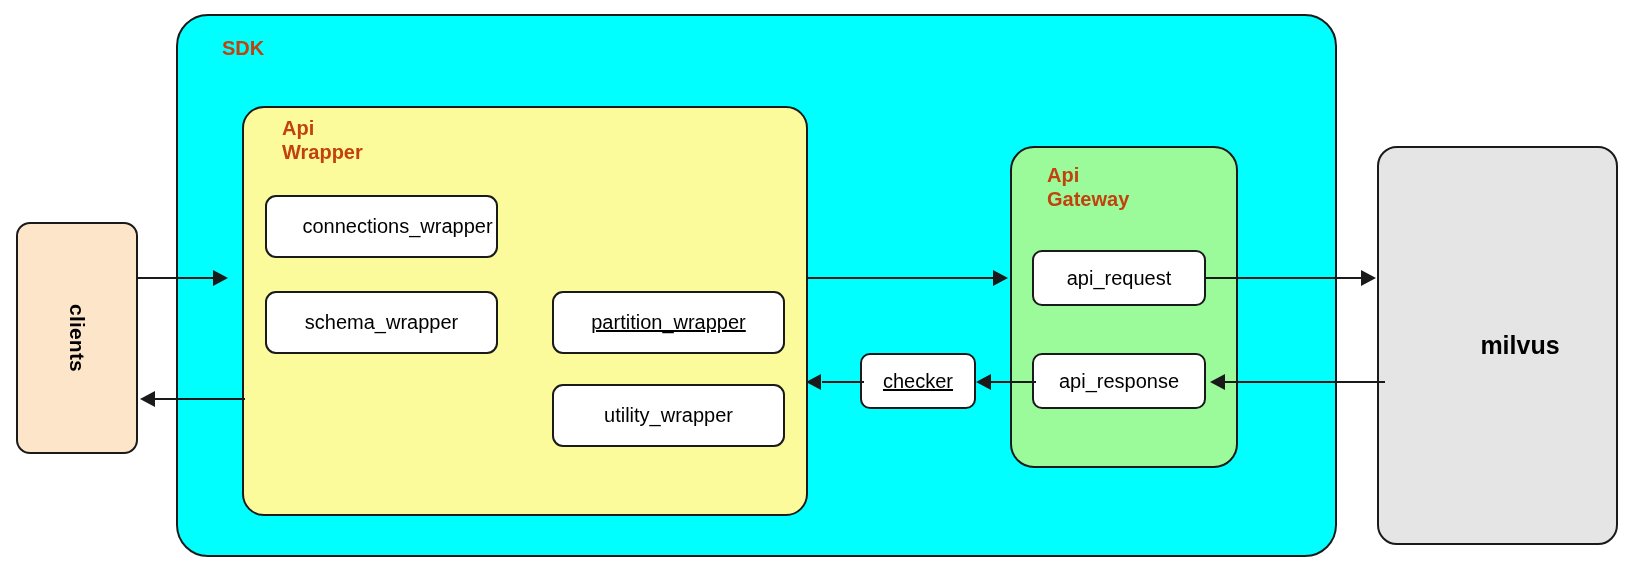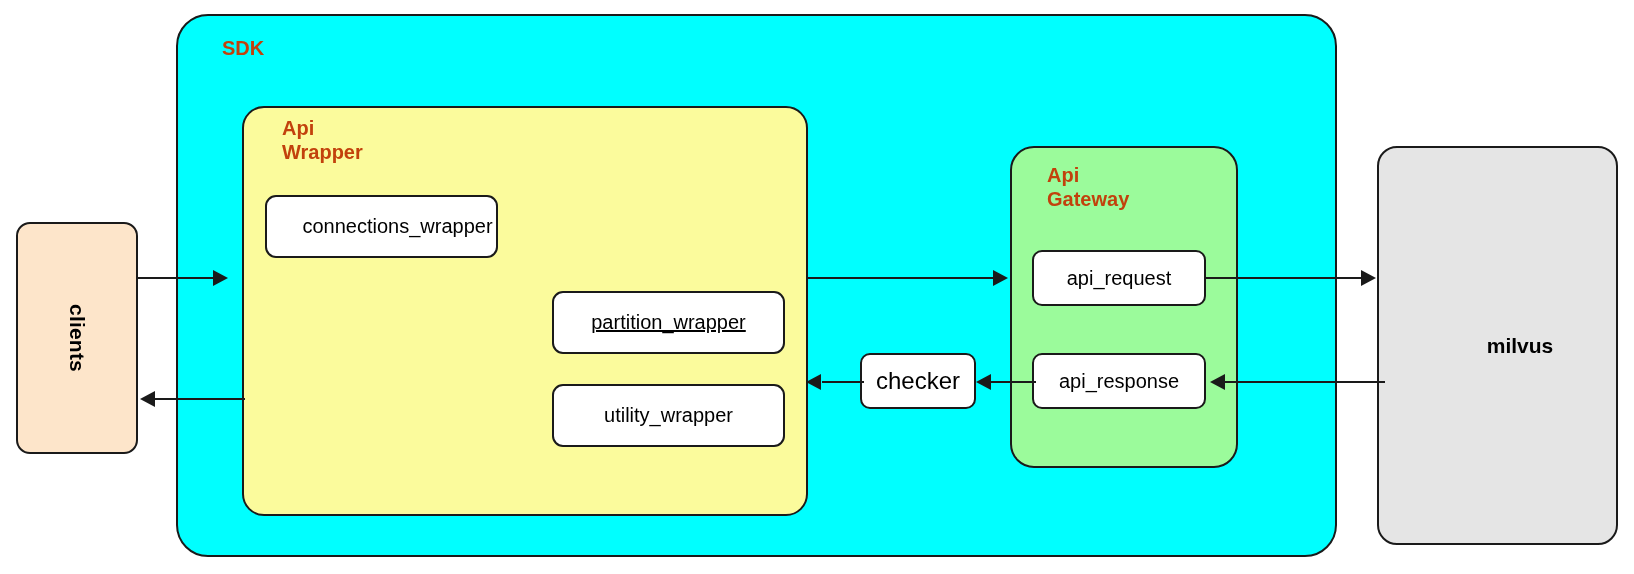--- a/index.html
+++ b/index.html
@@ -135,35 +135,36 @@
   #cell-api-response { left: 1032px; top: 353px; }
 
   
   #checker-box {
     left: 860px;
     top: 353px;
     width: 116px;
     height: 56px;
     background: #ffffff;
     border-radius: 10px;
-    font-size: 24px;
-    white-space: nowrap;
+    font-size: 20px;
+    white-space: nowrap;
+    text-decoration: underline;
   }
 
   
   #milvus-box {
     left: 1377px;
     top: 146px;
     width: 241px;
     height: 399px;
     background: #e5e5e5;
     border-radius: 20px;
   }
   #milvus-label {
-    font-size: 21px;
+    font-size: 25px;
     font-weight: bold;
     margin-left: 45px;
   }
 
   
   .arrow {
     position: absolute;
     pointer-events: none;
   }
   .arrow-line {
@@ -217,20 +218,21 @@
   </div>
 
   <div class="box" id="sdk-box"></div>
   <div class="container-title" id="sdk-title">SDK</div>
 
   <div class="box" id="api-wrapper-box"></div>
   <div class="container-title" id="api-wrapper-title">Api
 Wrapper</div>
 
   <div class="wrapper-cell" id="cell-connections">connections_wrapper</div>
+  <div class="wrapper-cell" id="cell-schema">schema_wrapper</div>
   <div class="wrapper-cell" id="cell-partition">partition_wrapper</div>
   <div class="wrapper-cell" id="cell-utility">utility_wrapper</div>
 
   <div class="box" id="api-gateway-box"></div>
   <div class="container-title" id="api-gateway-title">Api
 Gateway</div>
 
   <div class="gateway-cell" id="cell-api-request">api_request</div>
   <div class="gateway-cell" id="cell-api-response">api_response</div>
 

